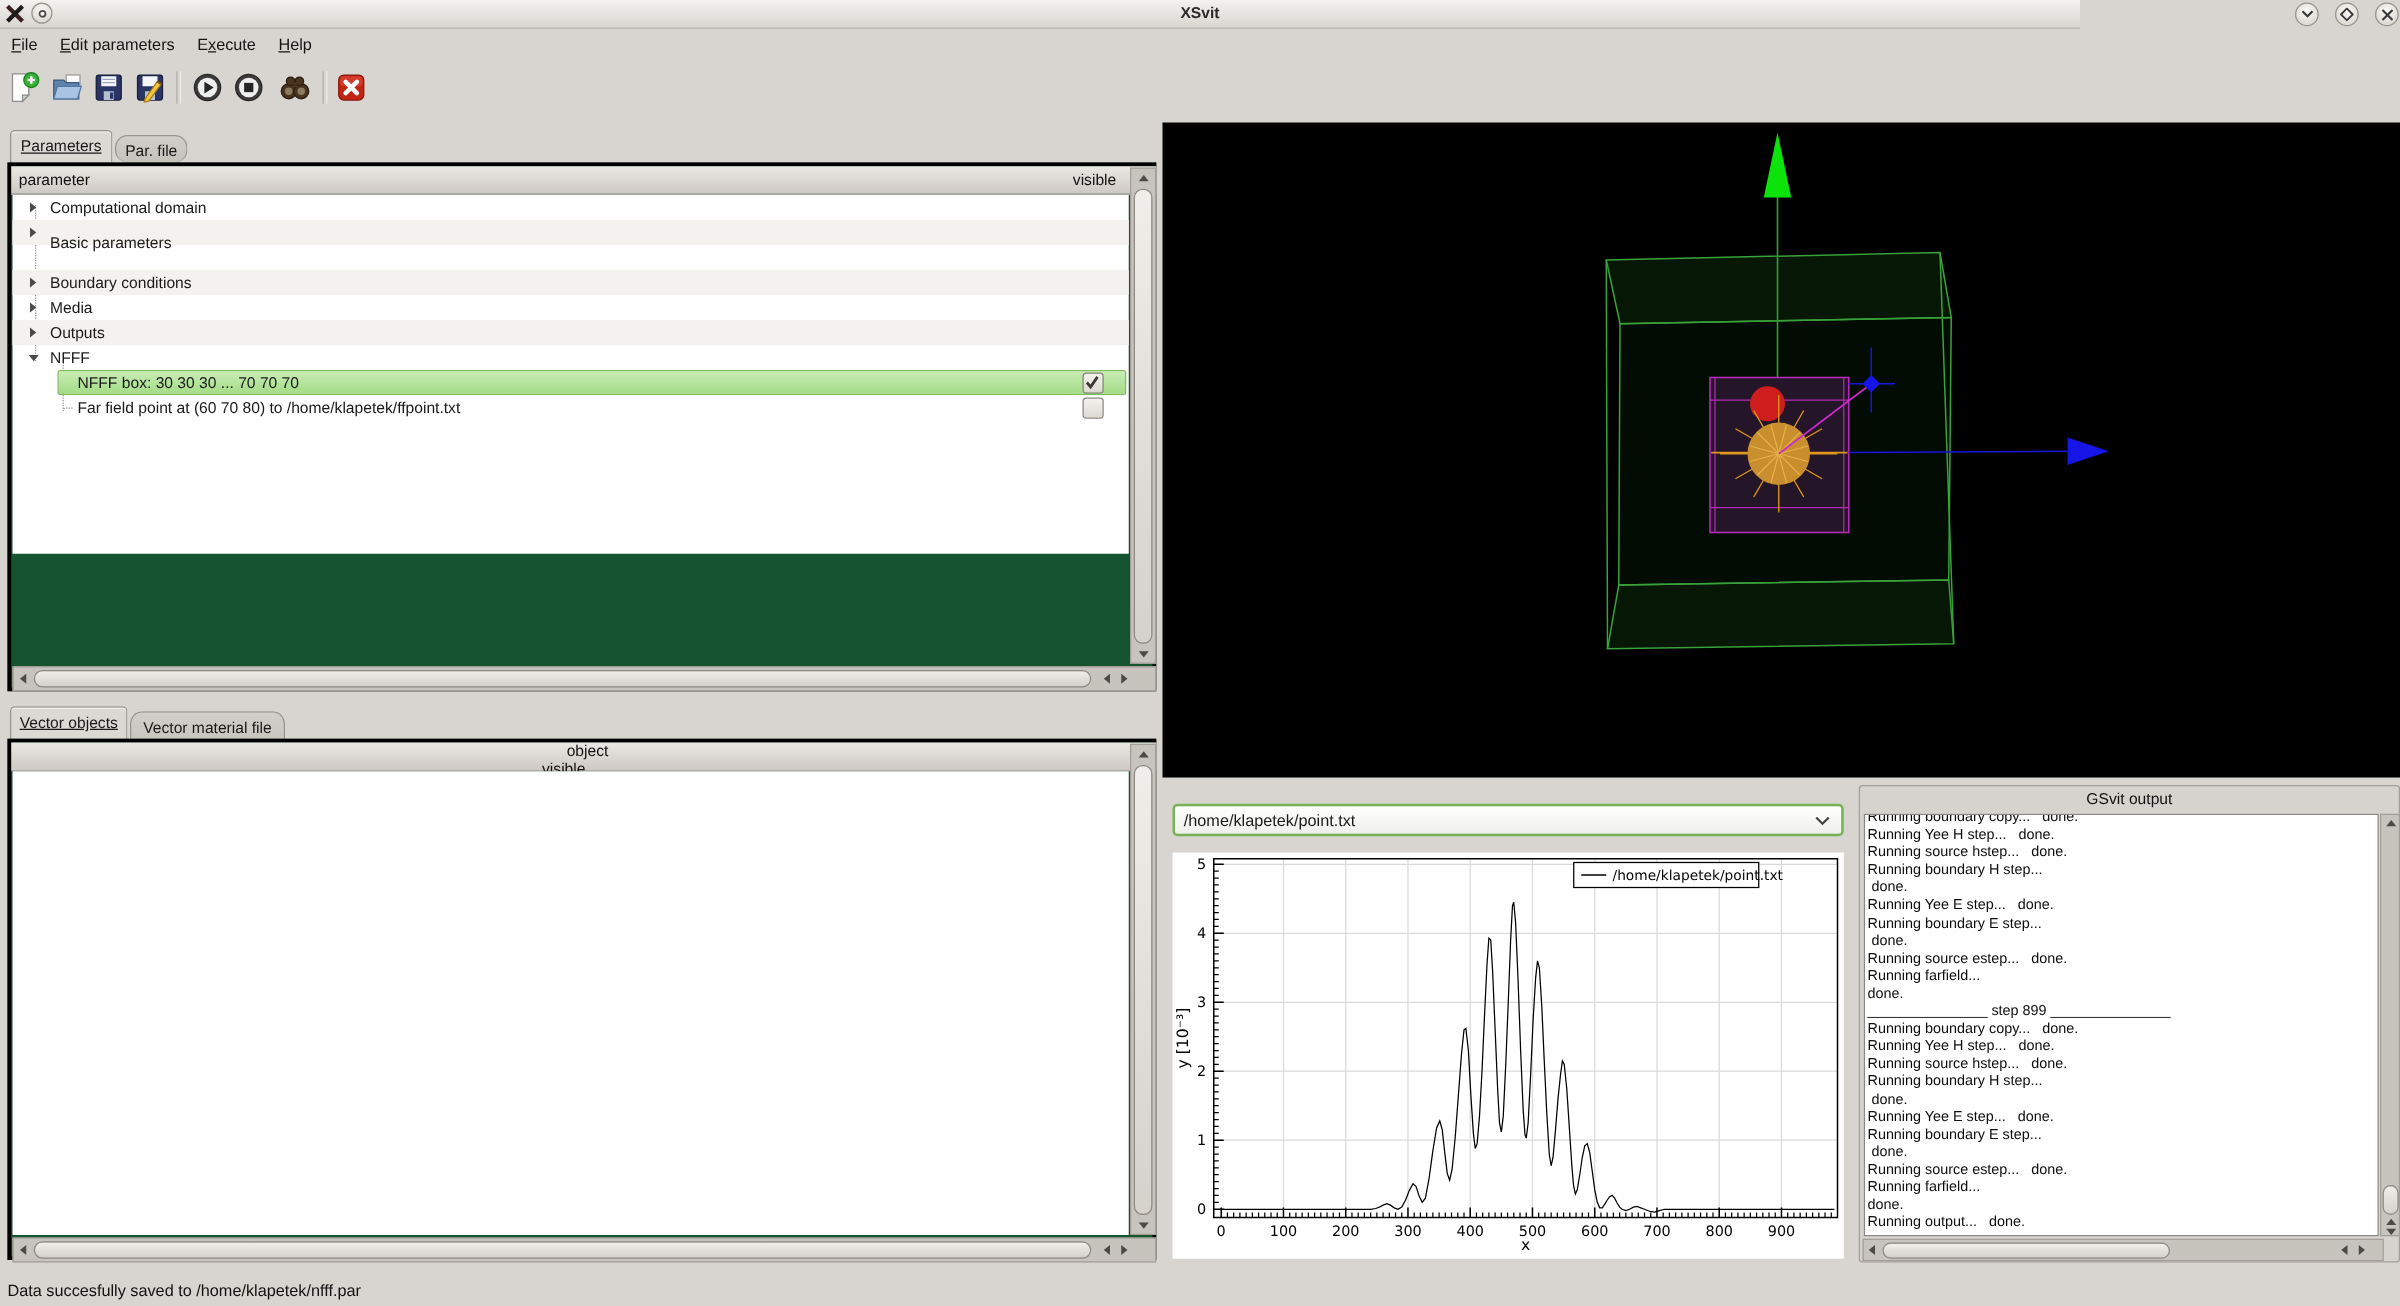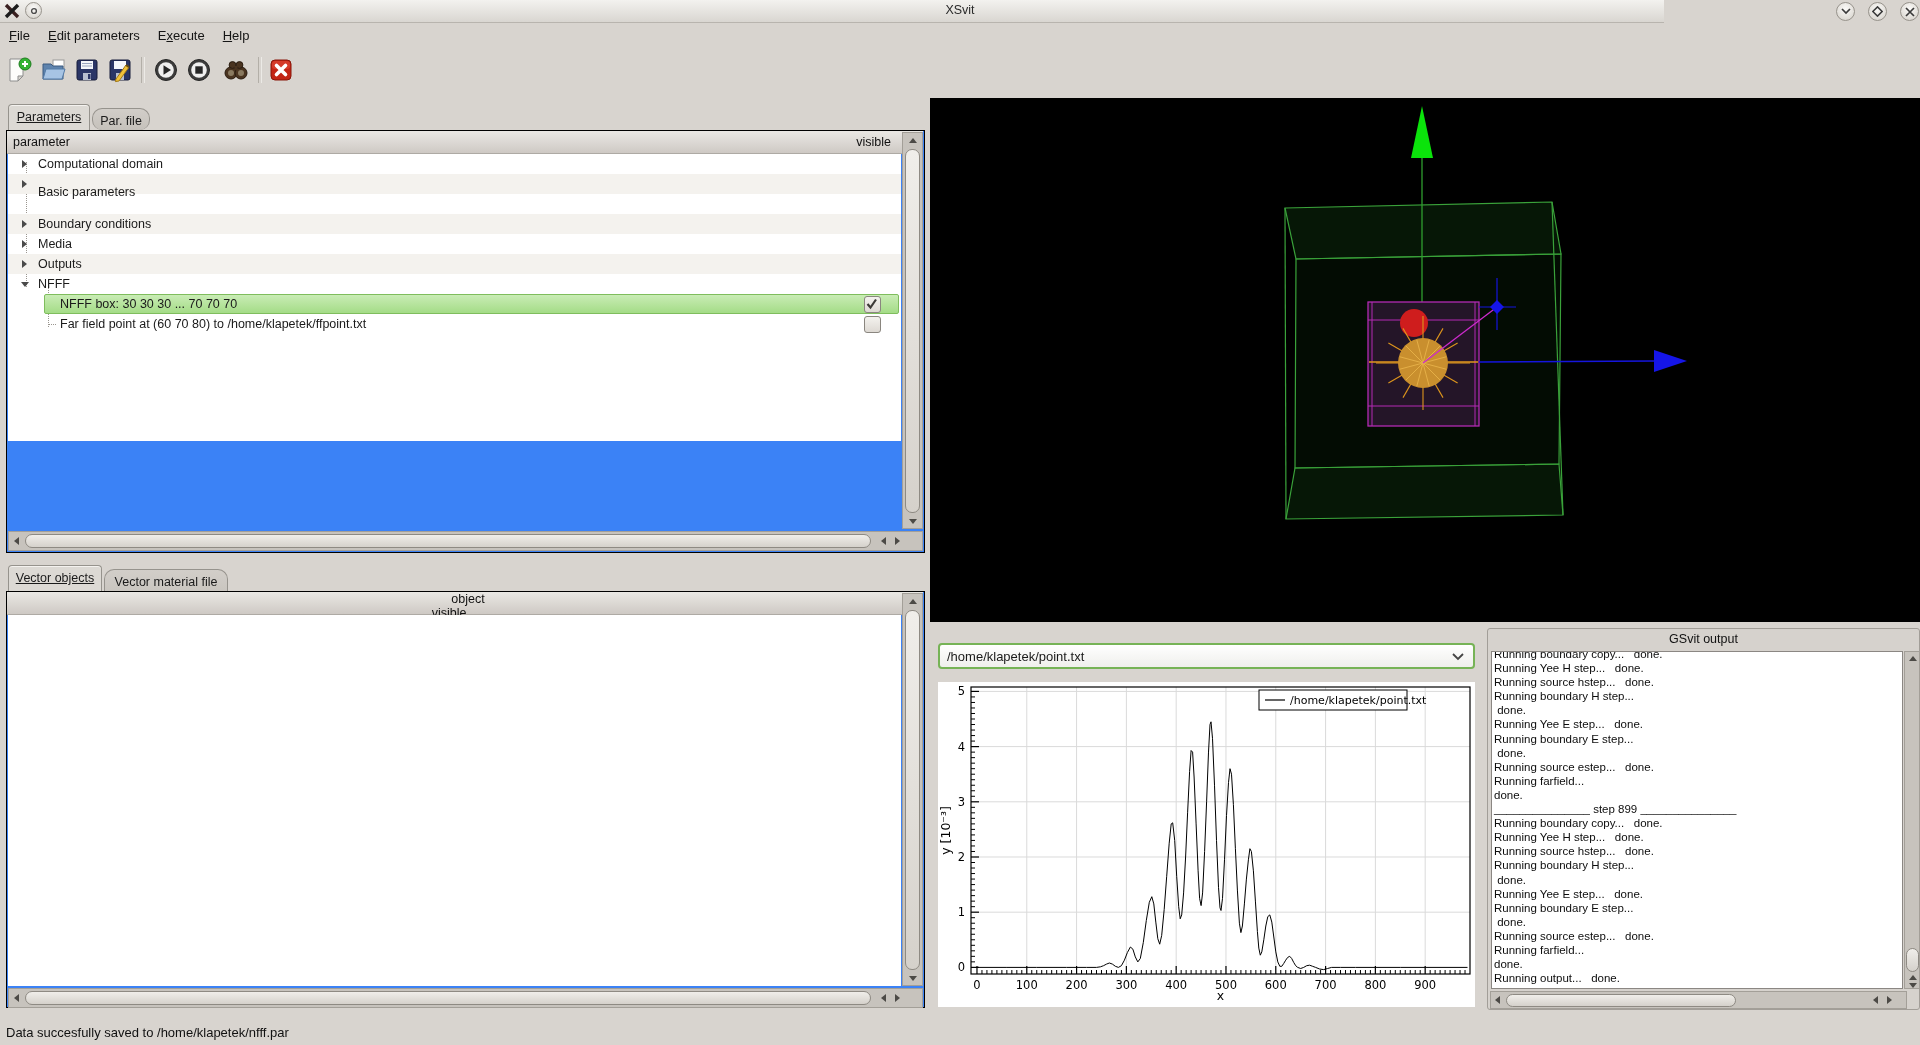--- a/index.html
+++ b/index.html
@@ -1,36 +1,36 @@
 <!DOCTYPE html>
 <html><head>
 <meta charset="utf-8">
 <style>
   html,body{margin:0;padding:0;background:#555;}
   #app{position:relative;width:1920px;height:1045px;background:#d8d4cf;font-family:"Liberation Sans",sans-serif;overflow:hidden;color:#1a1a1a;}
   .abs{position:absolute;}
   
-  #titlebar{left:0;top:0;width:1664px;height:22px;background:linear-gradient(#f3f2ef,#d9d6d1);border-bottom:1px solid #b8b4ae;}
+  #titlebar{left:0;top:0;width:1664px;height:22px;background:linear-gradient(#f3f2ef,#d9d6d1);border-bottom:1px solid #b8b4ae;font-weight:bold;}
   #win-title{left:0;top:3px;width:1920px;text-align:center;font-size:12.5px;color:#2a2a2a;}
   .winbtn{top:2px;width:17px;height:17px;border-radius:50%;border:1px solid #97938c;background:radial-gradient(circle at 50% 35%,#fbfaf8,#d3cfc8);display:flex;align-items:center;justify-content:center;}
   .winbtn svg{display:block;}
   
   #menubar{left:0;top:22px;width:1920px;height:26px;display:flex;align-items:center;}
   .menu-item{padding:4px 9px;font-size:13px;color:#151515;}
   .menu-item u{text-decoration:underline;}
   
   #toolbar{left:0;top:48px;width:1920px;height:54px;}
   .tool{top:7px;width:30px;height:30px;display:flex;align-items:center;justify-content:center;}
   .tsep{top:9px;width:2px;height:26px;border-left:1px solid #b3afa8;border-right:1px solid #eceae6;}
   
   .tab{box-sizing:border-box;border:1px solid #96938d;border-bottom:none;border-radius:4px 4px 0 0;font-size:12.5px;display:flex;align-items:flex-start;justify-content:center;padding-top:5px;}
   .tab.active{background:#dcd9d4;box-shadow:inset 0 1px 0 #f4f2ef;text-decoration:underline;}
   .tab.inactive{background:linear-gradient(#d2cec9,#c5c1bb);border-radius:10px;}
   
-  .panel{box-sizing:border-box;border:1px solid #000000;background:#3b82f6;}
+  .panel{box-sizing:border-box;border:3px solid #000000;background:#14532d;}
   .colhdr{box-sizing:border-box;height:23px;background:linear-gradient(#eae8e4,#cec9c4);border-bottom:1px solid #aeaaa4;display:flex;align-items:center;font-size:12.5px;color:#111;}
   .colhdr .left{padding-left:6px;flex:1;}
   .colhdr .right{padding-right:32px;}
   .listbody{background:#fff;}
   
   .tree-row{position:absolute;left:0;width:100%;height:20px;display:flex;align-items:center;font-size:12.5px;}
   .tree-row.stripe{background:#f4f2ee;}
   .row-sel{position:absolute;left:36px;right:2px;top:0;height:20px;border:1px solid #7fbd5d;border-radius:2px;background:linear-gradient(#c9ecb5,#a4dc87);box-sizing:border-box;}
   .exp{position:absolute;width:0;height:0;}
   .exp.closed{border-top:4px solid transparent;border-bottom:4px solid transparent;border-left:5px solid #4a4a4a;}

